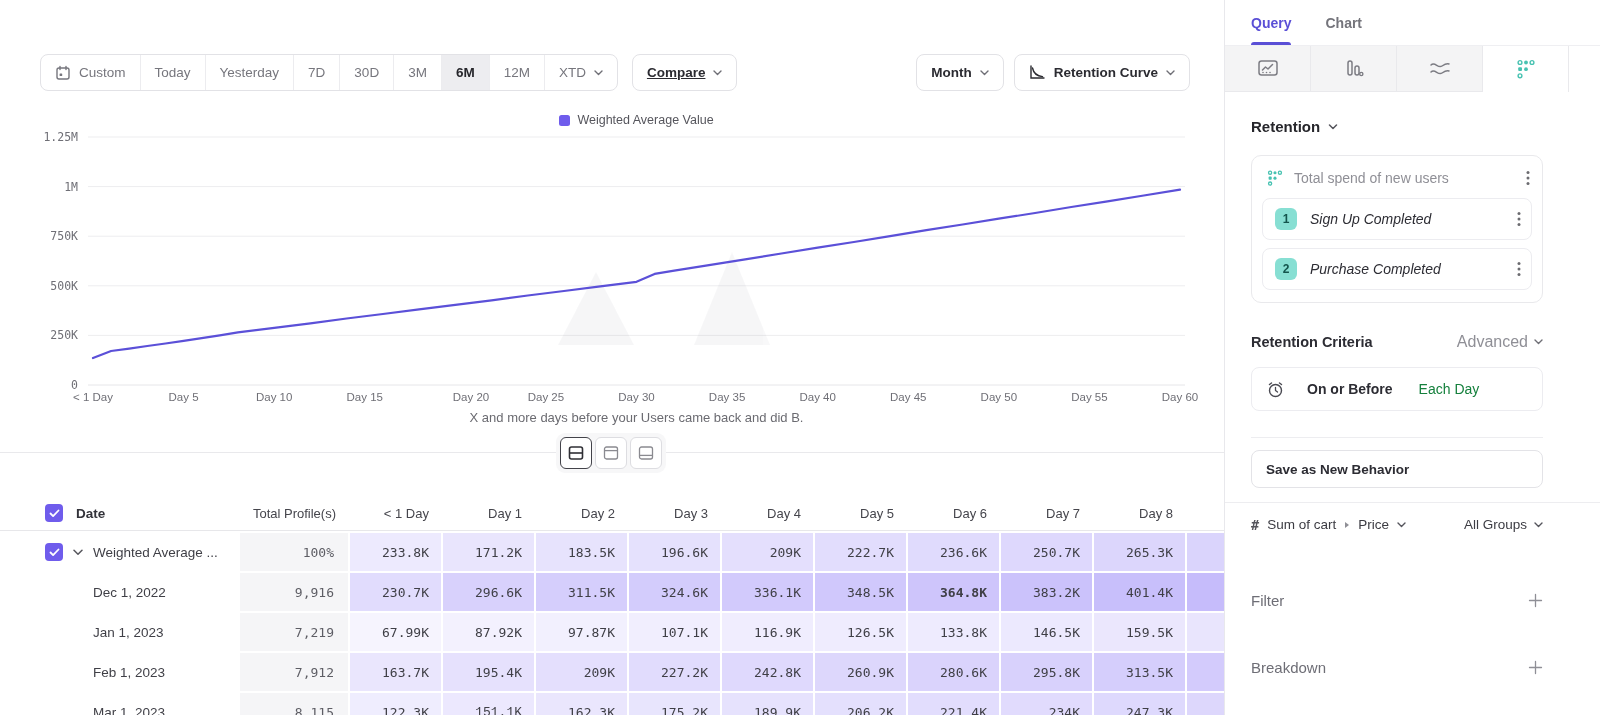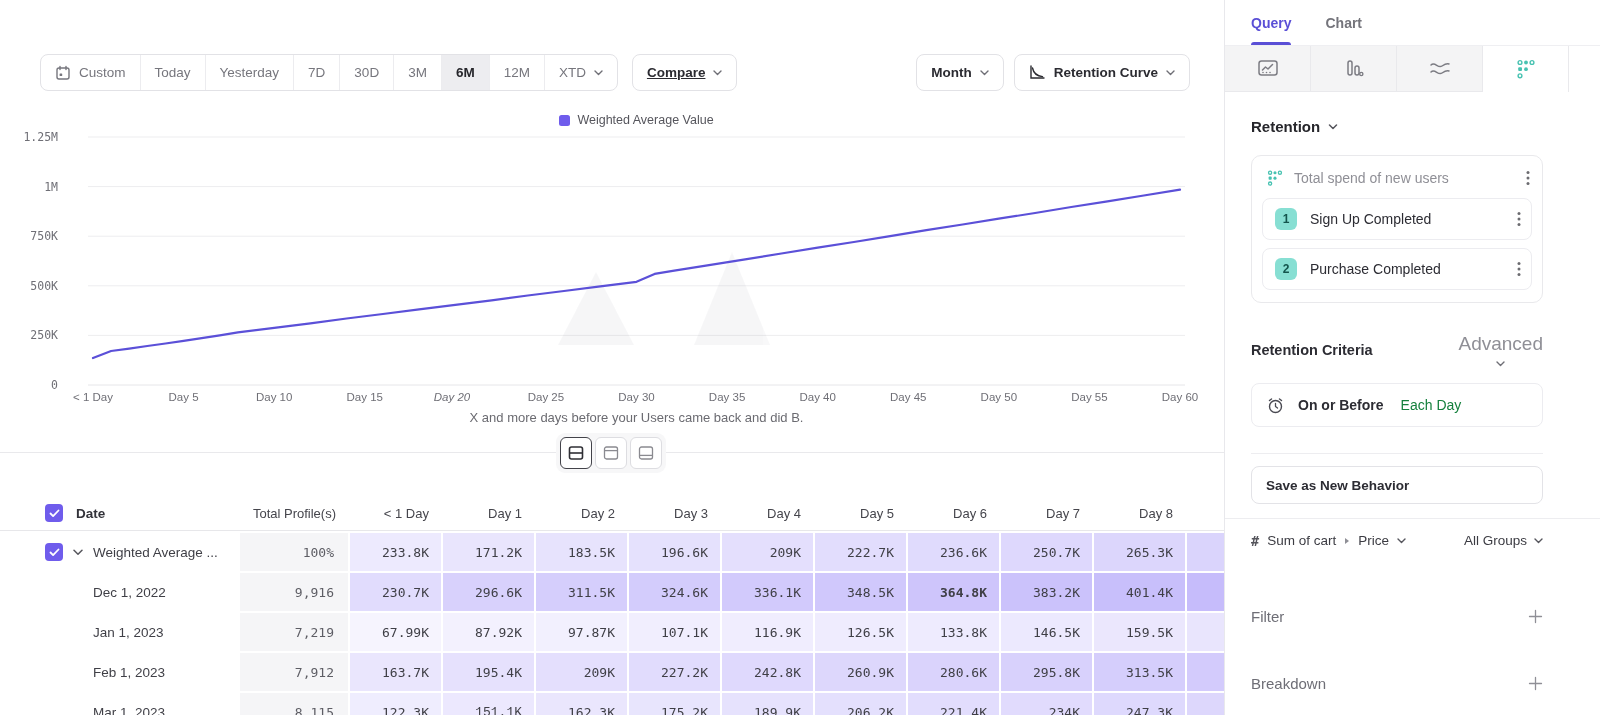--- a/index.html
+++ b/index.html
@@ -19,21 +19,21 @@
   .btn { display:flex; align-items:center; gap:8px; height:37px; padding:0 14px; border:1px solid #e2e2e6; border-radius:8px; background:#fff; font-size:13.5px; font-weight:600; color:#2b2b31; cursor:pointer; }
   .compare { margin-left:14px;text-decoration:underline; }
   .right-btns { margin-left:auto; display:flex; gap:10px; }
   .chev { flex:none; color:#6f6f76; }
   svg.icon { flex:none; display:block; }
 
   
   .legend { position:absolute; top:113px; left:88px; width:1097px; display:flex; justify-content:center; align-items:center; gap:7px; font-size:12.5px; color:#55555c; }
   .legend .swatch { width:11px; height:11px; border-radius:2.5px; }
   .plot-svg { position:absolute; top:0; left:0; }
-  .ylab { position:absolute; width:58px; text-align:right; font-size:11.5px; color:#6f6f76; }
+  .ylab { position:absolute; width:78px; text-align:right; font-size:11.5px; color:#6f6f76; }
   .xtick { position:absolute; top:391px; transform:translateX(-50%); font-size:11.5px; color:#6f6f76; white-space:nowrap; }
   .caption { position:absolute; top:410px; left:88px; width:1097px; text-align:center; font-size:13px; color:#6b6b71; }
 
   
   .section-divider { position:absolute; top:452px; left:0; width:1224px; height:1px; background:#e9e9ec; }
   .toggle-pill { position:absolute; top:433px; left:611px; transform:translateX(-50%); background:#f7f7f8; border-radius:9px; padding:4px; display:flex; gap:3px; }
   .tgl { width:32px; height:32px; border:1px solid #dddde1; border-radius:6px; background:#fff; display:flex; align-items:center; justify-content:center; color:#8a8a90; cursor:pointer; }
   .tgl.active { border:1.5px solid #43434a; color:#2f2f35; }
 
   
@@ -60,25 +60,25 @@
   .istrip-cell { flex:1; display:flex; align-items:center; justify-content:center; background:#f4f4f5; border-right:1px solid #e9e9ec; border-bottom:1px solid #e9e9ec; color:#7c7c83; cursor:pointer; }
   .istrip-cell.active { background:#fff; border-bottom:none; color:#47c2b1; }
   .pbody { padding:0 57px 0 26px; }
   .sec-head { margin-top:26px; display:flex; align-items:center; gap:8px; font-size:15px; font-weight:bold; color:#26262b; }
   .bcard { margin-top:20px; border:1px solid #e9e9ec; border-radius:10px; padding-bottom:12px; }
   .bhead { display:flex; align-items:center; gap:10px; padding:13px 12px 11px 14px; font-size:14px; color:#8f8f96; }
   .kebab { margin-left:auto; color:#6b6b70; display:flex; cursor:pointer; }
   .step { margin:0 10px 8px 10px; border:1px solid #ececf0; border-radius:8px; height:42px; display:flex; align-items:center; gap:13px; padding:0 10px 0 12px; background:#fff; cursor:pointer; }
   .step:last-child { margin-bottom:0; }
   .badge { width:22px; height:22px; border-radius:6px; background:#87dfd3; color:#14554d; font-size:12px; font-weight:bold; display:flex; align-items:center; justify-content:center; flex:none; }
-  .step-label { font-size:14px; font-weight:500; color:#2c2c33; }
+  .step-label { font-size:14px; font-weight:500; color:#2c2c33;font-style:italic; }
   .crit-head { margin-top:30px; display:flex; align-items:center; }
   .crit-head .t { font-size:14.5px; font-weight:bold; color:#2c2c33; }
-  .crit-head .adv { margin-left:auto; display:flex; align-items:center; gap:6px; font-size:19px; color:#8f8f96; cursor:pointer;flex-direction:column; }
-  .crit-card { margin-top:16px; border:1px solid #ececf0; border-radius:8px; height:44px; display:flex; align-items:center; gap:13px; padding:0 14px; cursor:pointer; }
+  .crit-head .adv { margin-left:auto; display:flex; align-items:center; gap:6px; font-size:16px; color:#8f8f96; cursor:pointer; }
+  .crit-card { margin-top:16px; border:1px solid #ececf0; border-radius:8px; height:44px; display:flex; align-items:center; gap:22px; padding:0 14px; cursor:pointer; }
   .crit-card .b1 { font-size:14px; font-weight:600; color:#2c2c33; }
   .crit-card .b2 { font-size:14px; font-weight:500; color:#15803d; margin-left:4px; }
   .hr { margin-top:26px; height:1px; background:#ededf0; }
   .save-btn { margin-top:12px; width:100%; height:38px; border:1px solid #e3e3e7; border-radius:8px; background:#fff; text-align:left; padding:0 14px; font-size:13.5px; font-weight:600; color:#2c2c33; font-family:"Liberation Sans",sans-serif; cursor:pointer; }
   .metric-row { margin-top:14px; border-top:1px solid #ededf0; height:44px; display:flex; align-items:center; gap:8px; padding:0 57px 0 26px; font-size:13.5px; color:#3c3c43; }
   .metric-row .hash { font-weight:600; color:#55555c; }
   .metric-row .grp { margin-left:auto; display:flex; align-items:center; gap:7px; color:#3c3c43; cursor:pointer; }
   .addable { display:flex; align-items:center; justify-content:space-between; padding:0 57px 0 26px; color:#6e6e76; font-size:15px; }
   .addable .plus { color:#8f8f96; cursor:pointer; display:flex; }
   .f-row { margin-top:46px; }
@@ -181,21 +181,21 @@
         <div class="ylab mono" style="top: 229.2px;">750K</div>
         <div class="ylab mono" style="top: 278.8px;">500K</div>
         <div class="ylab mono" style="top: 328.4px;">250K</div>
         <div class="ylab mono" style="top: 378px;">0</div>
       </div>
     <div id="x-ticks">
         <div class="xtick" style="left: 93px;">&lt; 1 Day</div>
         <div class="xtick" style="left: 183.583px;">Day 5</div>
         <div class="xtick" style="left: 274.167px;">Day 10</div>
         <div class="xtick" style="left: 364.75px;">Day 15</div>
-        <div class="xtick" style="left: 452px; font-style: italic;">Day 20</div>
+        <div class="xtick" style="left: 471px;">Day 20</div>
         <div class="xtick" style="left: 545.917px;">Day 25</div>
         <div class="xtick" style="left: 636.5px;">Day 30</div>
         <div class="xtick" style="left: 727.083px;">Day 35</div>
         <div class="xtick" style="left: 817.667px;">Day 40</div>
         <div class="xtick" style="left: 908.25px;">Day 45</div>
         <div class="xtick" style="left: 998.833px;">Day 50</div>
         <div class="xtick" style="left: 1089.42px;">Day 55</div>
         <div class="xtick" style="left: 1180px;">Day 60</div>
       </div>
     <div class="caption">X and more days before your Users came back and did B.</div>

